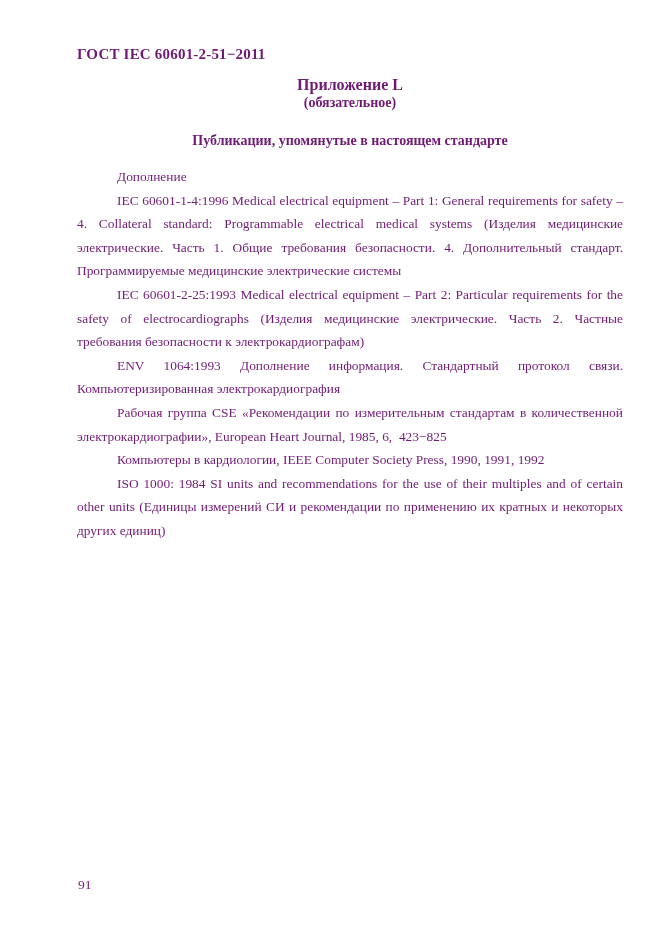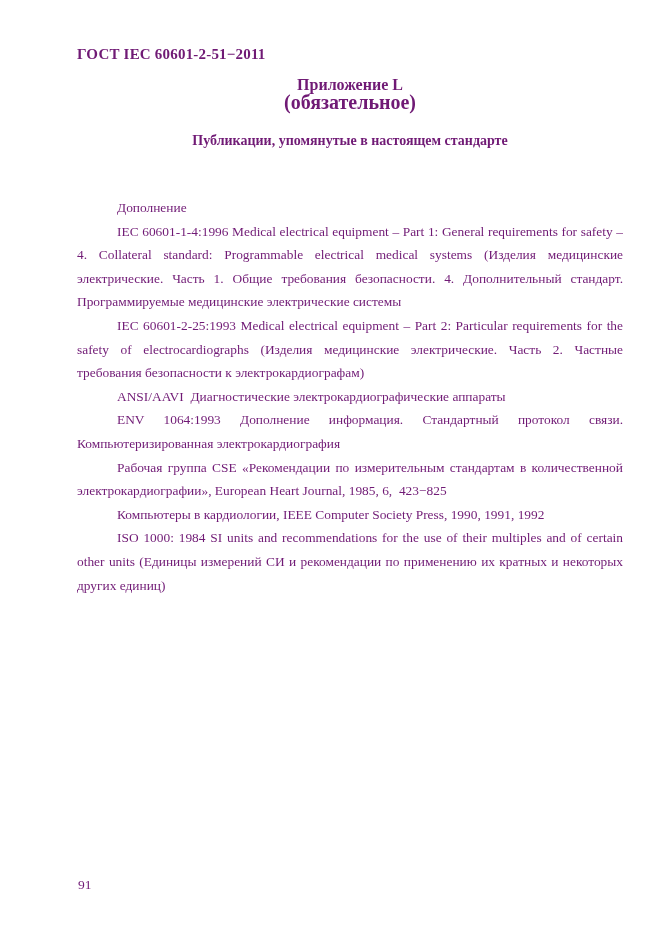--- a/index.html
+++ b/index.html
@@ -31,33 +31,33 @@
   }
   .appendix-title {
     margin-top: 12px;
     text-align: center;
     font-size: 16px;
     font-weight: 700;
     line-height: 19px;
   }
   .appendix-subtitle {
     text-align: center;
-    font-size: 20px;
+    font-size: 14px;
     font-weight: 700;
     line-height: 17px;
   }
   .section-title {
     margin-top: 21px;
     text-align: center;
     font-size: 14px;
     font-weight: 700;
     line-height: 18px;
   }
   .body-text {
-    margin-top: 46px;
+    margin-top: 15px;
   }
   .body-text p {
     margin: 0;
     font-size: 13.4px;
     line-height: 23.6px;
     text-align: justify;
     text-indent: 40px;
     white-space: pre-wrap;
   }
   .page-number {
@@ -74,21 +74,20 @@
 <div class="page">
   <div class="content">
     <div class="doc-number">ГОСТ IEC 60601-2-51−2011</div>
     <div class="appendix-title">Приложение L</div>
     <div class="appendix-subtitle">(обязательное)</div>
     <div class="section-title">Публикации, упомянутые в настоящем стандарте</div>
     <div class="body-text">
       <p>Дополнение</p>
       <p>IEC 60601-1-4:1996 Medical electrical equipment – Part 1: General requirements for safety – 4. Collateral standard: Programmable electrical medical systems (Изделия медицинские электрические. Часть 1. Общие требования безопасности. 4. Дополнительный стандарт. Программируемые медицинские электрические системы</p>
       <p>IEC 60601-2-25:1993 Medical electrical equipment – Part 2: Particular requirements for the safety of electrocardiographs (Изделия медицинские электрические. Часть 2. Частные требования безопасности к электрокардиографам)</p>
-      <p>ANSI/AAVI  Диагностические электрокардиографические аппараты</p>
       <p>ENV 1064:1993 Дополнение информация. Стандартный протокол связи. Компьютеризированная электрокардиография</p>
       <p>Рабочая группа CSE «Рекомендации по измерительным стандартам в количественной электрокардиографии», European Heart Journal, 1985, 6,  423−825</p>
       <p>Компьютеры в кардиологии, IEEE Computer Society Press, 1990, 1991, 1992</p>
       <p>ISO 1000: 1984 SI units and recommendations for the use of their multiples and of certain other units (Единицы измерений СИ и рекомендации по применению их кратных и некоторых других единиц)</p>
     </div>
   </div>
   <div class="page-number">91</div>
 </div>
 
 </body></html>

